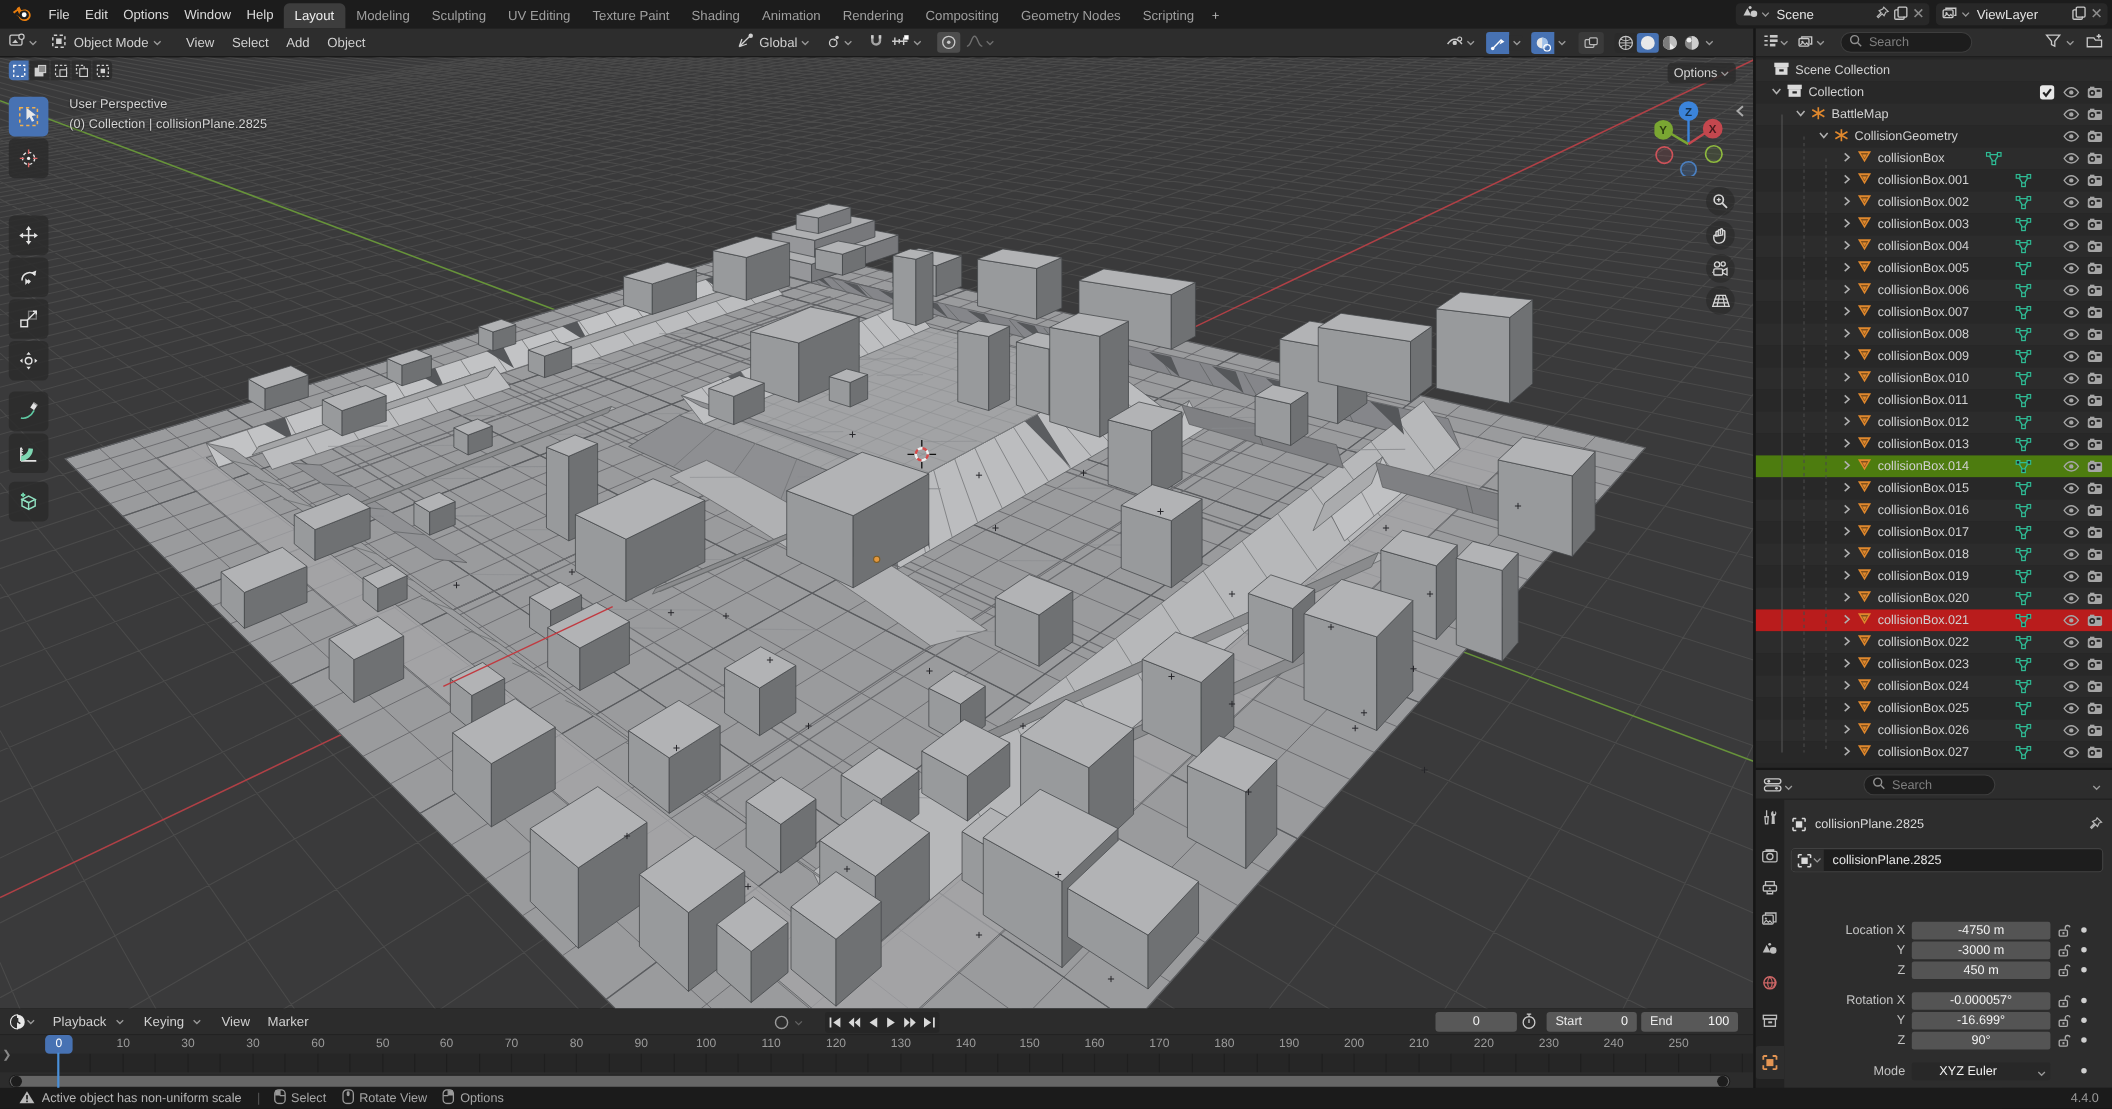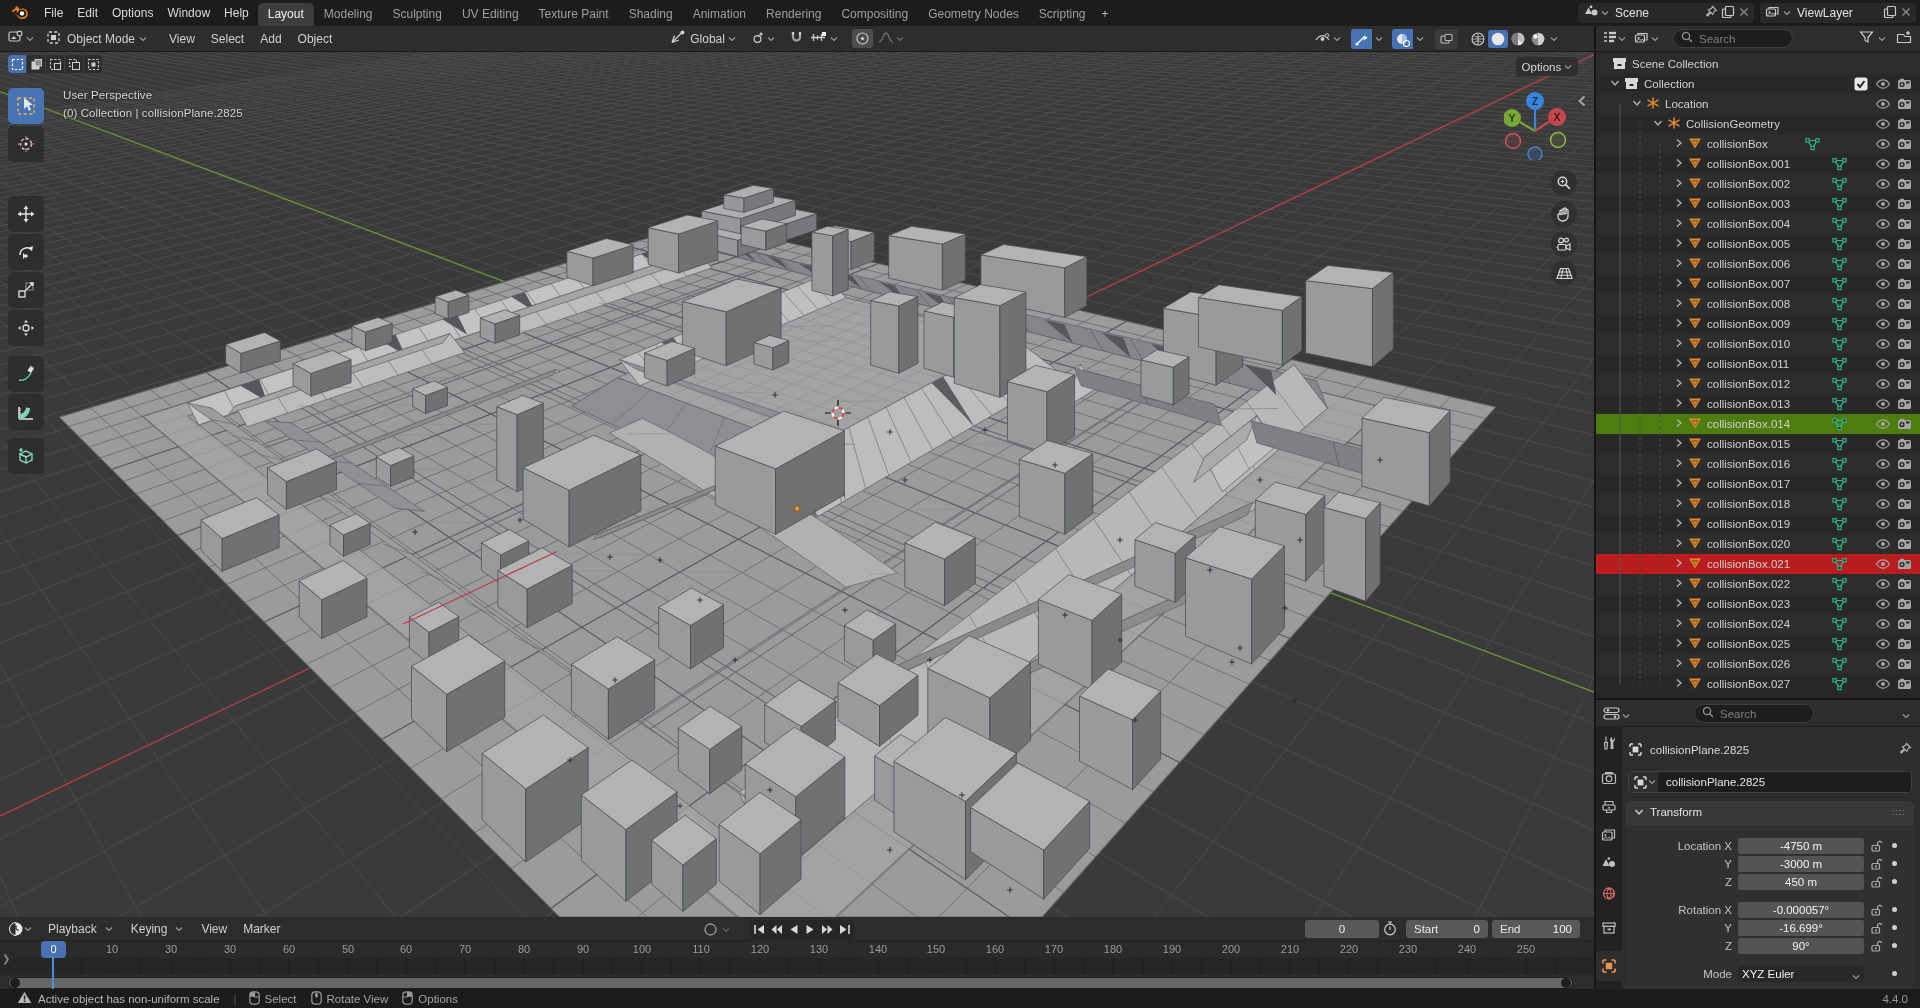--- a/index.html
+++ b/index.html
@@ -837,21 +837,21 @@
           </svg></span>
       </div>
       <div class="olrow" style="top:68px;background:#2c2c2c">
         <span style="width:36px;flex:0 0 auto"></span>
         <span class="ic" style="margin-right:4px"><svg width="10" height="10" viewBox="0 0 10 10" style="">
             <path d="M1.5 3l3.5 4L8.5 3" fill="none" stroke="#b0b0b0" stroke-width="1.4"></path>
           </svg></span>
         <span class="ic" style="margin-right:5px"><svg width="14" height="14" viewBox="0 0 14 14" style="">
             <path d="M7 1.5v11M1.5 10.2L12.5 3.8M1.5 3.8l11 6.4" fill="none" stroke="#e0882d" stroke-width="1.5"></path>
           </svg></span>
-        <span style="color:#d0d0d0">Location</span>
+        <span style="color:#d0d0d0">BattleMap</span>
         <span style="position:absolute;left:279px;top:4px"><svg width="16" height="12" viewBox="0 0 16 12" style="">
             <path d="M1.5 6C3.5 3 5.7 1.8 8 1.8S12.5 3 14.5 6c-2 3-4.2 4.2-6.5 4.2S3.5 9 1.5 6z" fill="none" stroke="#a5a5a5" stroke-width="1.2"></path>
             <circle cx="8" cy="6" r="2" fill="#a5a5a5"></circle>
           </svg></span>
         <span style="position:absolute;left:301px;top:4px"><svg width="15" height="12" viewBox="0 0 15 12" style="">
             <rect x="1" y="2" width="13" height="9" rx="1.5" fill="#a5a5a5"></rect>
             <circle cx="5" cy="6.5" r="2.6" fill="#262626"></circle>
             <circle cx="5" cy="6.5" r="1.2" fill="#a5a5a5"></circle>
             <rect x="9" y="3.5" width="3.5" height="2" fill="#262626"></rect>
             <rect x="3" y="0.8" width="4" height="1.6" fill="#a5a5a5"></rect>
@@ -1790,30 +1790,20 @@
           <svg width="15" height="15" viewBox="0 0 15 15" style="">
             <path d="M2 2h3M2 2v3M13 2h-3M13 2v3M2 13h3M2 13v-3M13 13h-3M13 13v-3" stroke="#d9d9d9" stroke-width="1.4" fill="none"></path>
             <rect x="4.6" y="4.6" width="5.8" height="5.8" fill="#d9d9d9"></rect>
           </svg>
           <svg width="8" height="8" viewBox="0 0 8 8" style="">
             <path d="M1 2.5l3 3 3-3" fill="none" stroke="#999" stroke-width="1.2"></path>
           </svg>
         </span>
         <span style="margin-left:8px;font-size:11.5px;color:#e5e5e5">collisionPlane.2825</span>
       </div>
-      <div class="abs" style="left:30px;top:101px;width:288px;height:188px;background:#383838;border-radius:5px 5px 0 0">
-        <div style="position:absolute;left:8px;top:5px;display:flex;align-items:center">
-          <svg width="10" height="10" viewBox="0 0 10 10" style="">
-            <path d="M1.5 3l3.5 4L8.5 3" fill="none" stroke="#d0d0d0" stroke-width="1.4"></path>
-          </svg>
-          <span style="margin-left:6px;font-size:11.5px;color:#e0e0e0">Transform</span>
-        </div>
-        <span style="position:absolute;right:8px;top:6px;color:#8a8a8a;font-size:9px;letter-spacing:1px">::::</span>
-        <div style="position:absolute;left:0;top:24px;width:288px;height:164px;background:#303030"></div>
-      </div>
       <div class="plabel" style="left:36px;top:140px">Location X</div>
       <div class="pfield" style="top:138px">-4750 m</div>
       <span class="abs" style="left:274px;top:139px"><svg width="13" height="14" viewBox="0 0 13 14" style="">
           <rect x="2" y="6.5" width="7.5" height="5.5" rx="1" fill="none" stroke="#ababab" stroke-width="1.2"></rect>
           <path d="M7.5 6V4.6a2.2 2.2 0 0 1 4.3-.7" fill="none" stroke="#ababab" stroke-width="1.2"></path>
           <rect x="5" y="8.4" width="1.8" height="2" fill="#ababab"></rect>
         </svg></span>
       <span class="abs" style="left:296px;top:143px;width:5px;height:5px;border-radius:3px;background:#d0d0d0"></span>
       <div class="plabel" style="left:36px;top:158px">Y</div>
       <div class="pfield" style="top:156px">-3000 m</div>
@@ -1849,21 +1839,21 @@
       <span class="abs" style="left:296px;top:225px;width:5px;height:5px;border-radius:3px;background:#d0d0d0"></span>
       <div class="plabel" style="left:36px;top:240px">Z</div>
       <div class="pfield" style="top:238px">90°</div>
       <span class="abs" style="left:274px;top:239px"><svg width="13" height="14" viewBox="0 0 13 14" style="">
           <rect x="2" y="6.5" width="7.5" height="5.5" rx="1" fill="none" stroke="#ababab" stroke-width="1.2"></rect>
           <path d="M7.5 6V4.6a2.2 2.2 0 0 1 4.3-.7" fill="none" stroke="#ababab" stroke-width="1.2"></path>
           <rect x="5" y="8.4" width="1.8" height="2" fill="#ababab"></rect>
         </svg></span>
       <span class="abs" style="left:296px;top:243px;width:5px;height:5px;border-radius:3px;background:#d0d0d0"></span>
       <div class="plabel" style="left:36px;top:268px">Mode</div>
-      <div class="pfield" style="top:266px;background:#282828;text-align:left"><span style="margin-left:4px">XYZ Euler</span><span style="position:absolute;right:4px;top:3px"><svg width="8" height="8" viewBox="0 0 8 8" style="">
+      <div class="pfield" style="top:266px;background:#282828;text-align:left"><span style="margin-left:25px">XYZ Euler</span><span style="position:absolute;right:4px;top:3px"><svg width="8" height="8" viewBox="0 0 8 8" style="">
             <path d="M1 2.5l3 3 3-3" fill="none" stroke="#999" stroke-width="1.2"></path>
           </svg></span></div>
       <span class="abs" style="left:296px;top:271px;width:5px;height:5px;border-radius:3px;background:#d0d0d0"></span>
     </div>
 
 <div id="status" class="abs">
       <span style="margin-left:17px"><svg width="15" height="13" viewBox="0 0 15 13" style="">
           <path d="M7.5 1L14.3 12H.7z" fill="#b9b9b9"></path>
           <rect x="6.8" y="4.5" width="1.5" height="4" fill="#1b1b1b"></rect>
           <rect x="6.8" y="9.5" width="1.5" height="1.5" fill="#1b1b1b"></rect>

